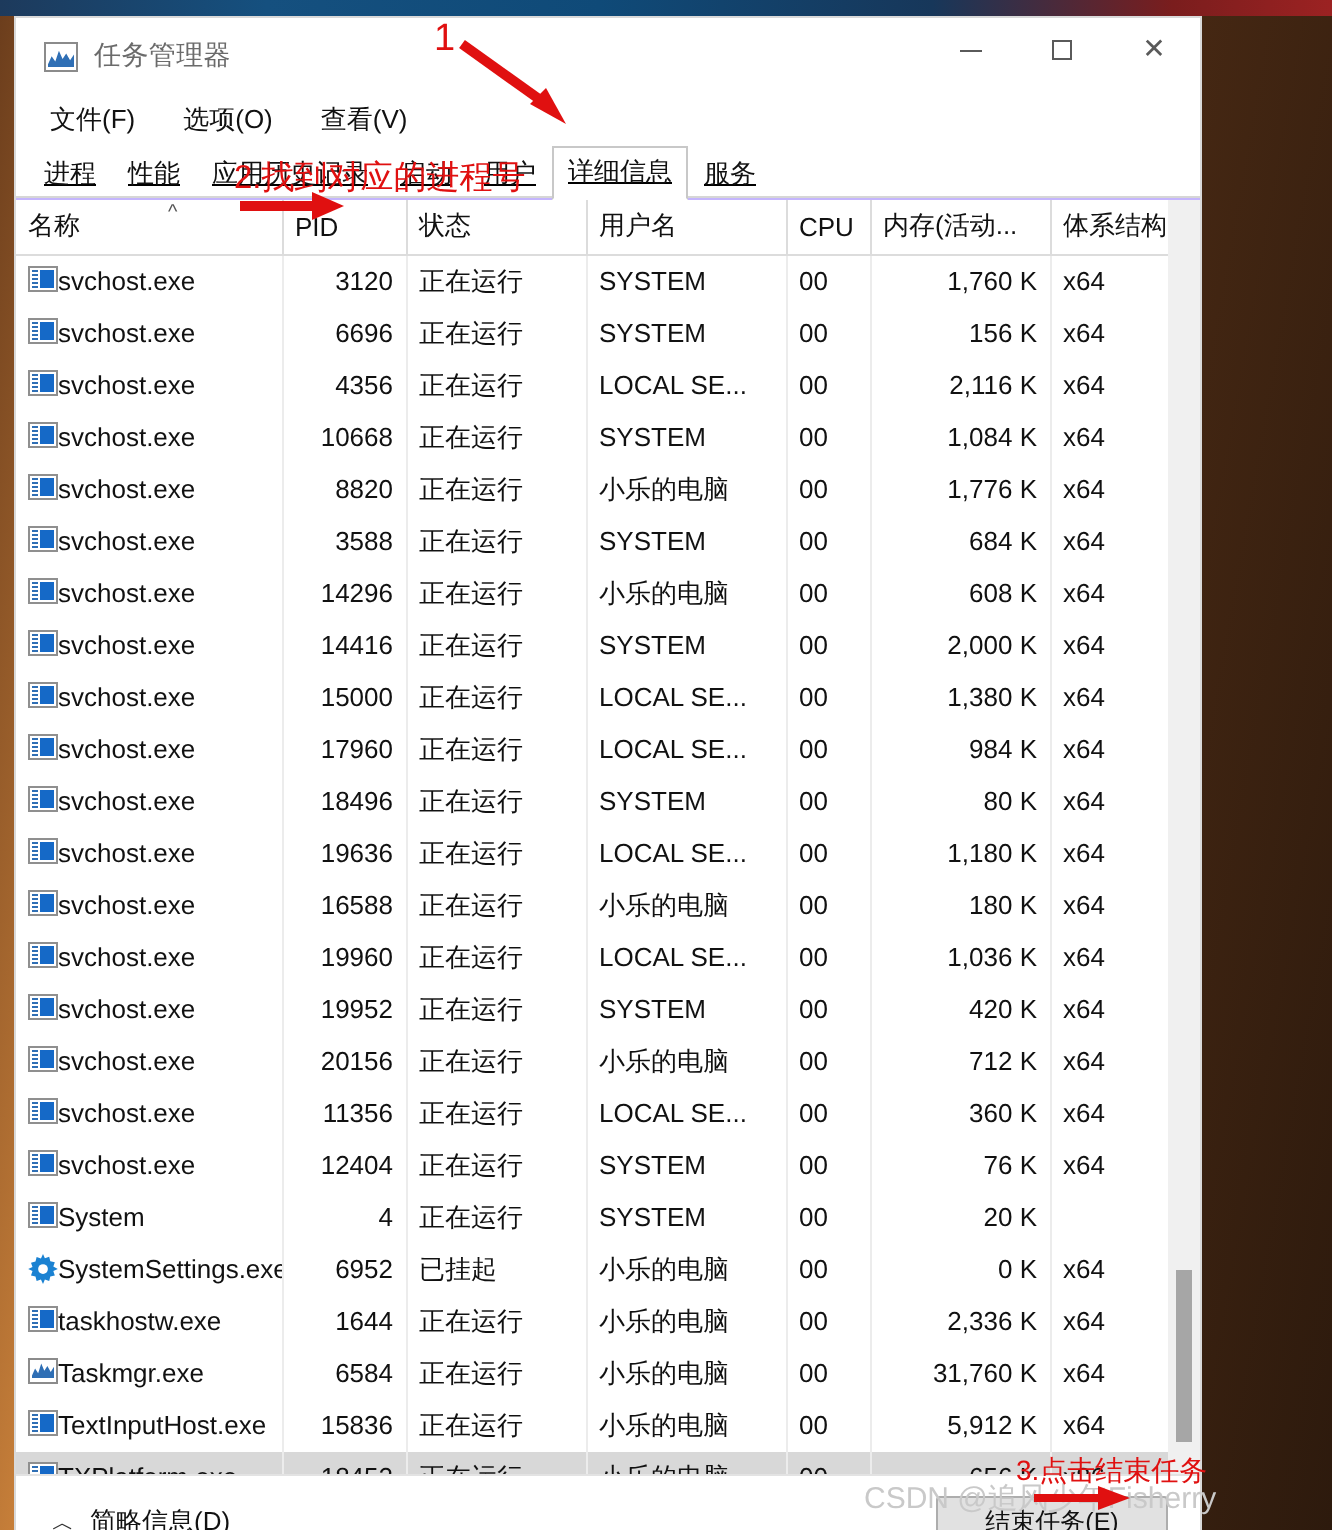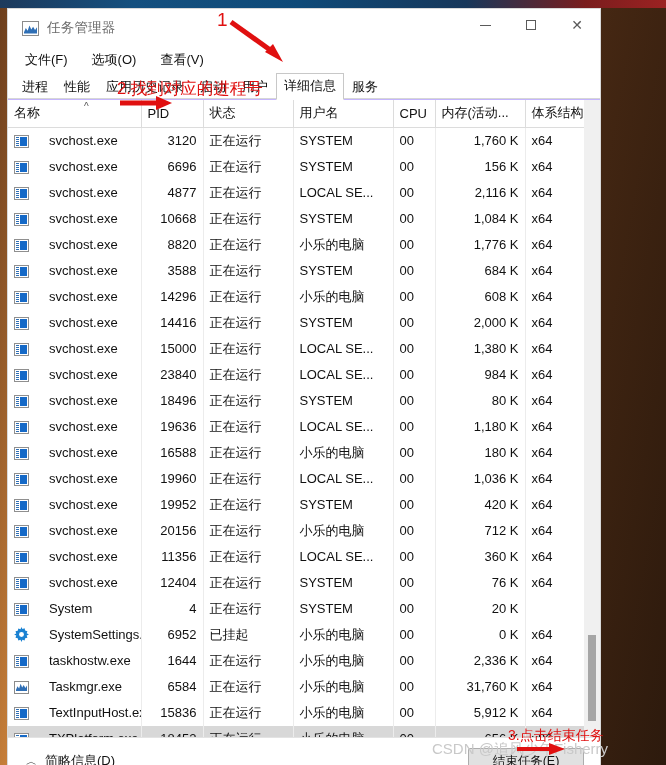--- a/index.html
+++ b/index.html
@@ -74,20 +74,21 @@
   }
   .menu-item { padding: 1px 3px; cursor: default; }
   
   #tabstrip {
     height: 26px;
     display: flex; align-items: flex-end;
     padding-left: 6px;
     background:#fff;
     position: relative;
     z-index: 3;
+    text-decoration: underline;
   }
   .tab {
     font-size: 13px; color:#111;
     padding: 3px 7px 4px 7px;
     border: 1px solid transparent;
     border-bottom: none;
     background: transparent;
     position: relative; top: 1px;
     white-space: nowrap;
     cursor: default;
@@ -136,21 +137,21 @@
     font-size: 13px;
     color: #111;
     padding: 2px 6px 3px 6px;
     border-right: 1px solid #ececec;
     white-space: nowrap;
     overflow: hidden;
     height: 21px;
   }
   td.num { text-align: right; }
   tr.row.selected td { background: #d8d8d8; }
-  .cellflex { display:flex; align-items:flex-end; gap:20px; }
+  .cellflex { display:flex; align-items:flex-start; gap:0; }
   
   .pic {
     width: 15px; height: 13px; flex: 0 0 auto;
     border: 1px solid #8f8f8f; background: #fff;
     position: relative; box-sizing: border-box;
   }
   .pic:before {
     content:""; position:absolute; left:1px; top:1px; width:3px; height:9px;
     background: repeating-linear-gradient(to bottom,#2f6fb5 0 1px, #fff 1px 2px);
   }
@@ -321,21 +322,21 @@
             <td>x64</td>
             <td style="border-right: none;">Windows 服...</td>
           </tr>
           <tr class="row">
             <td>
               <div class="cellflex">
                 <span class="pic"></span>
                 <span>svchost.exe</span>
               </div>
             </td>
-            <td class="num">4877</td>
+            <td class="num">4356</td>
             <td>正在运行</td>
             <td>LOCAL SE...</td>
             <td>00</td>
             <td class="num">2,116 K</td>
             <td>x64</td>
             <td style="border-right: none;">Windows 服...</td>
           </tr>
           <tr class="row">
             <td>
               <div class="cellflex">
@@ -426,21 +427,21 @@
             <td>x64</td>
             <td style="border-right: none;">Windows 服...</td>
           </tr>
           <tr class="row">
             <td>
               <div class="cellflex">
                 <span class="pic"></span>
                 <span>svchost.exe</span>
               </div>
             </td>
-            <td class="num">23840</td>
+            <td class="num">17960</td>
             <td>正在运行</td>
             <td>LOCAL SE...</td>
             <td>00</td>
             <td class="num">984 K</td>
             <td>x64</td>
             <td style="border-right: none;">Windows 服...</td>
           </tr>
           <tr class="row">
             <td>
               <div class="cellflex">

